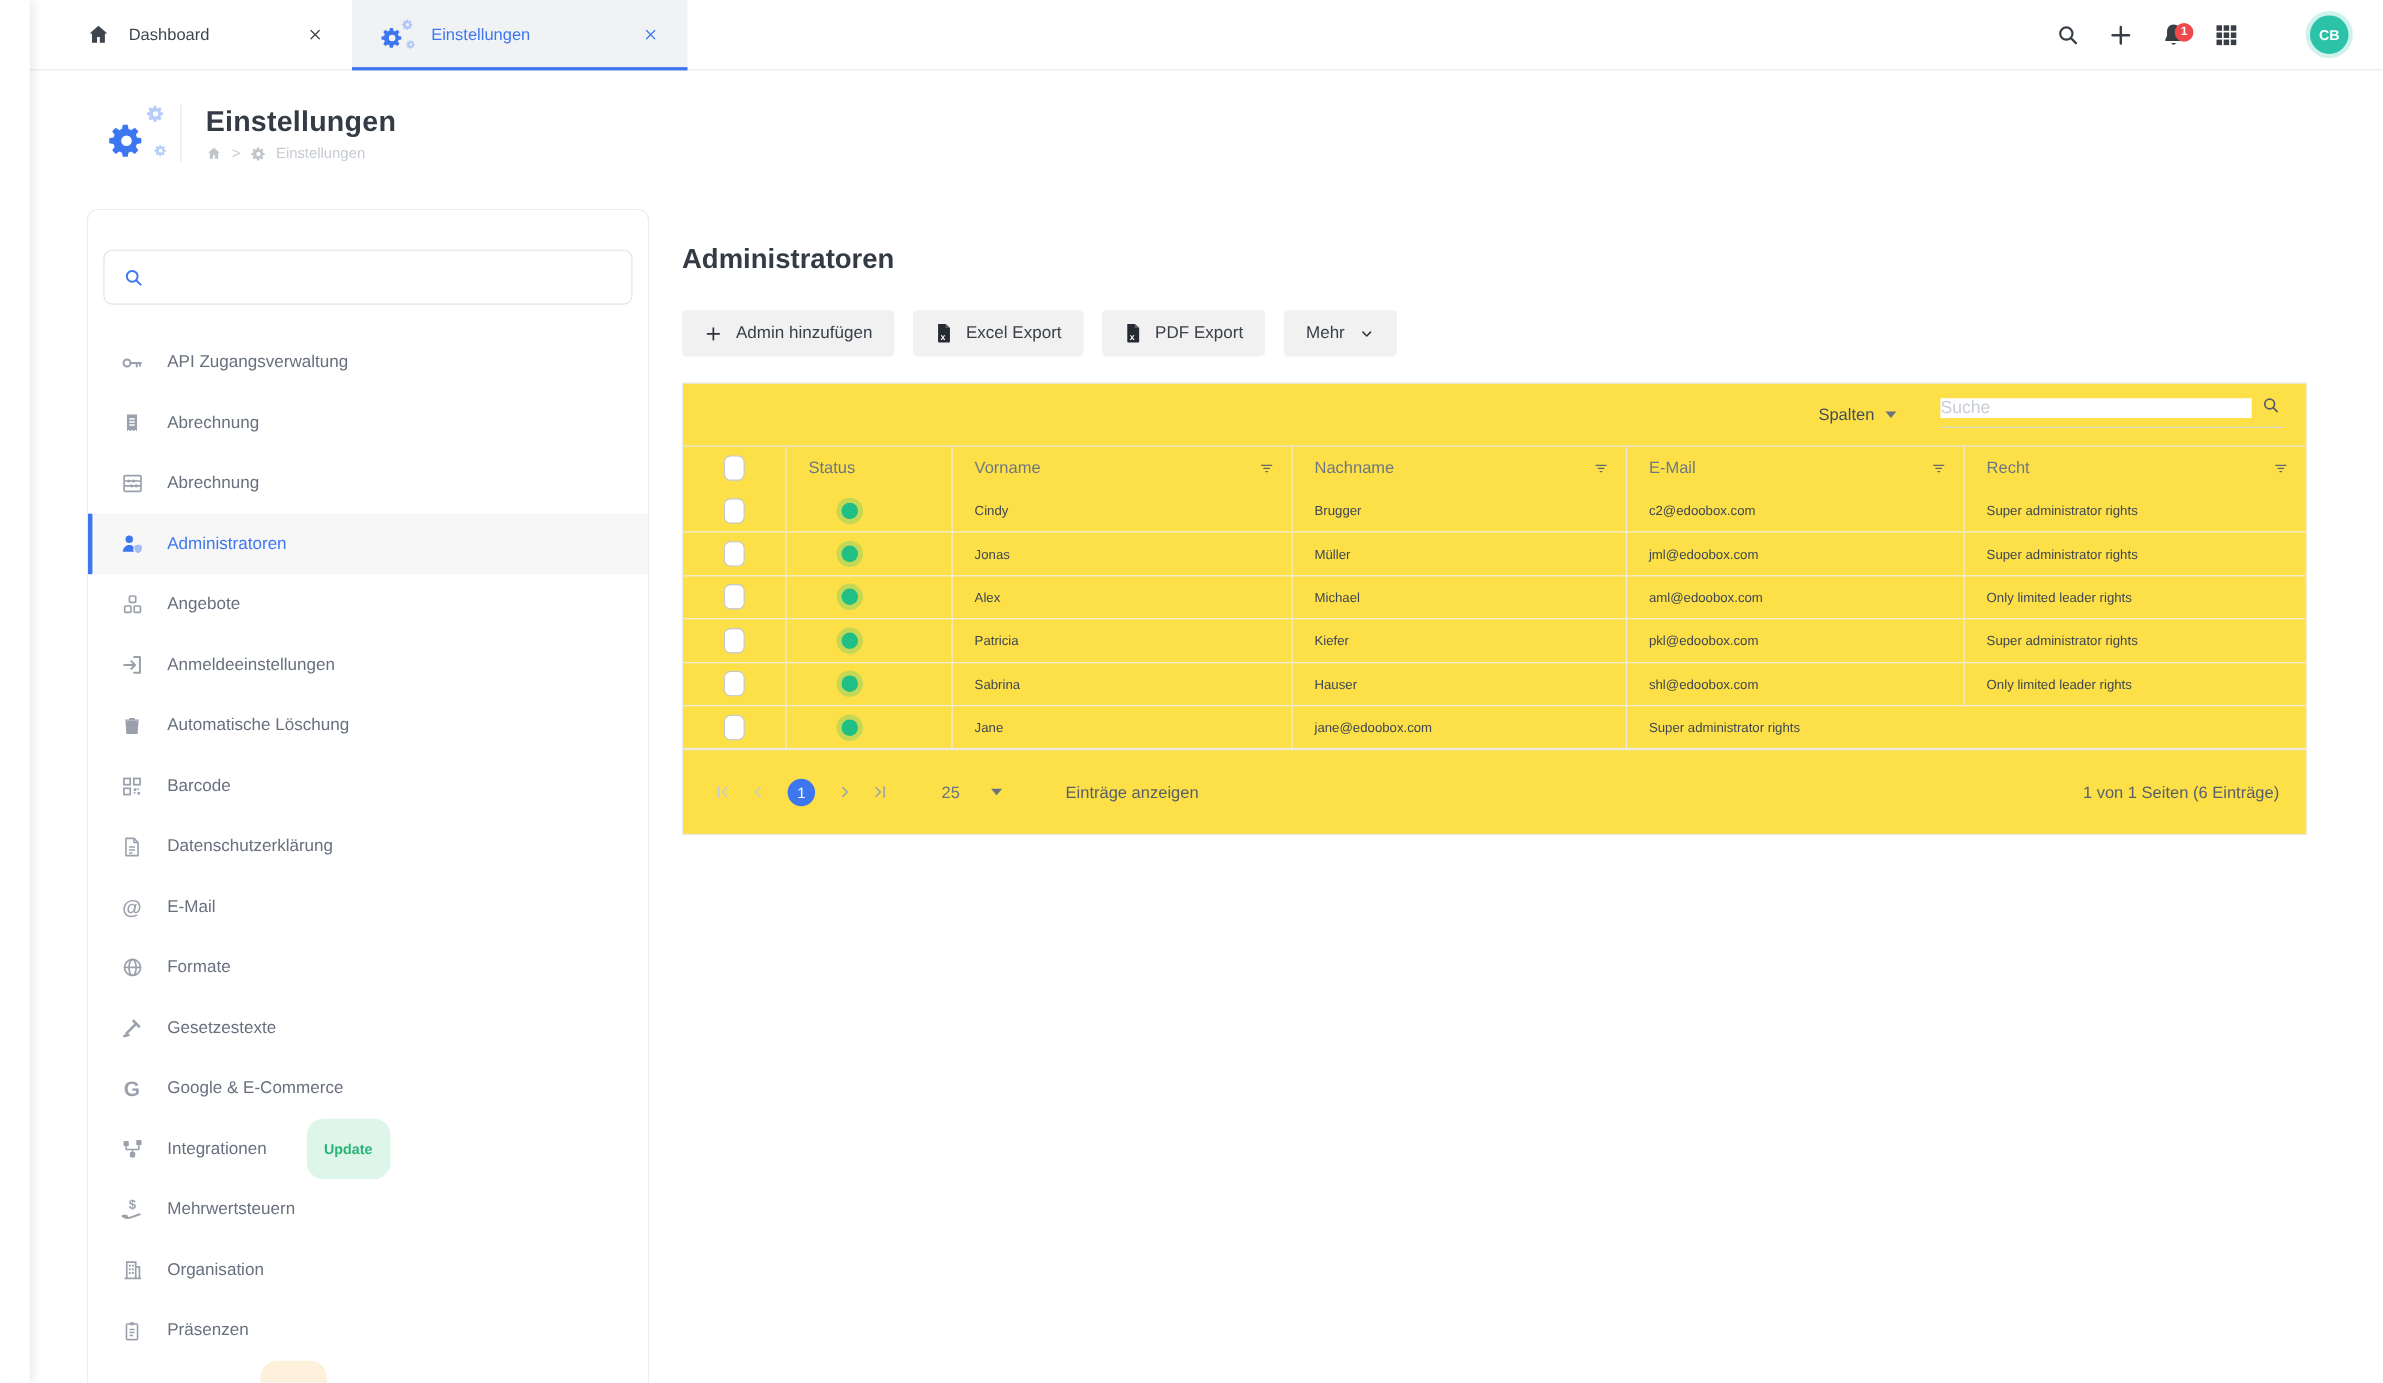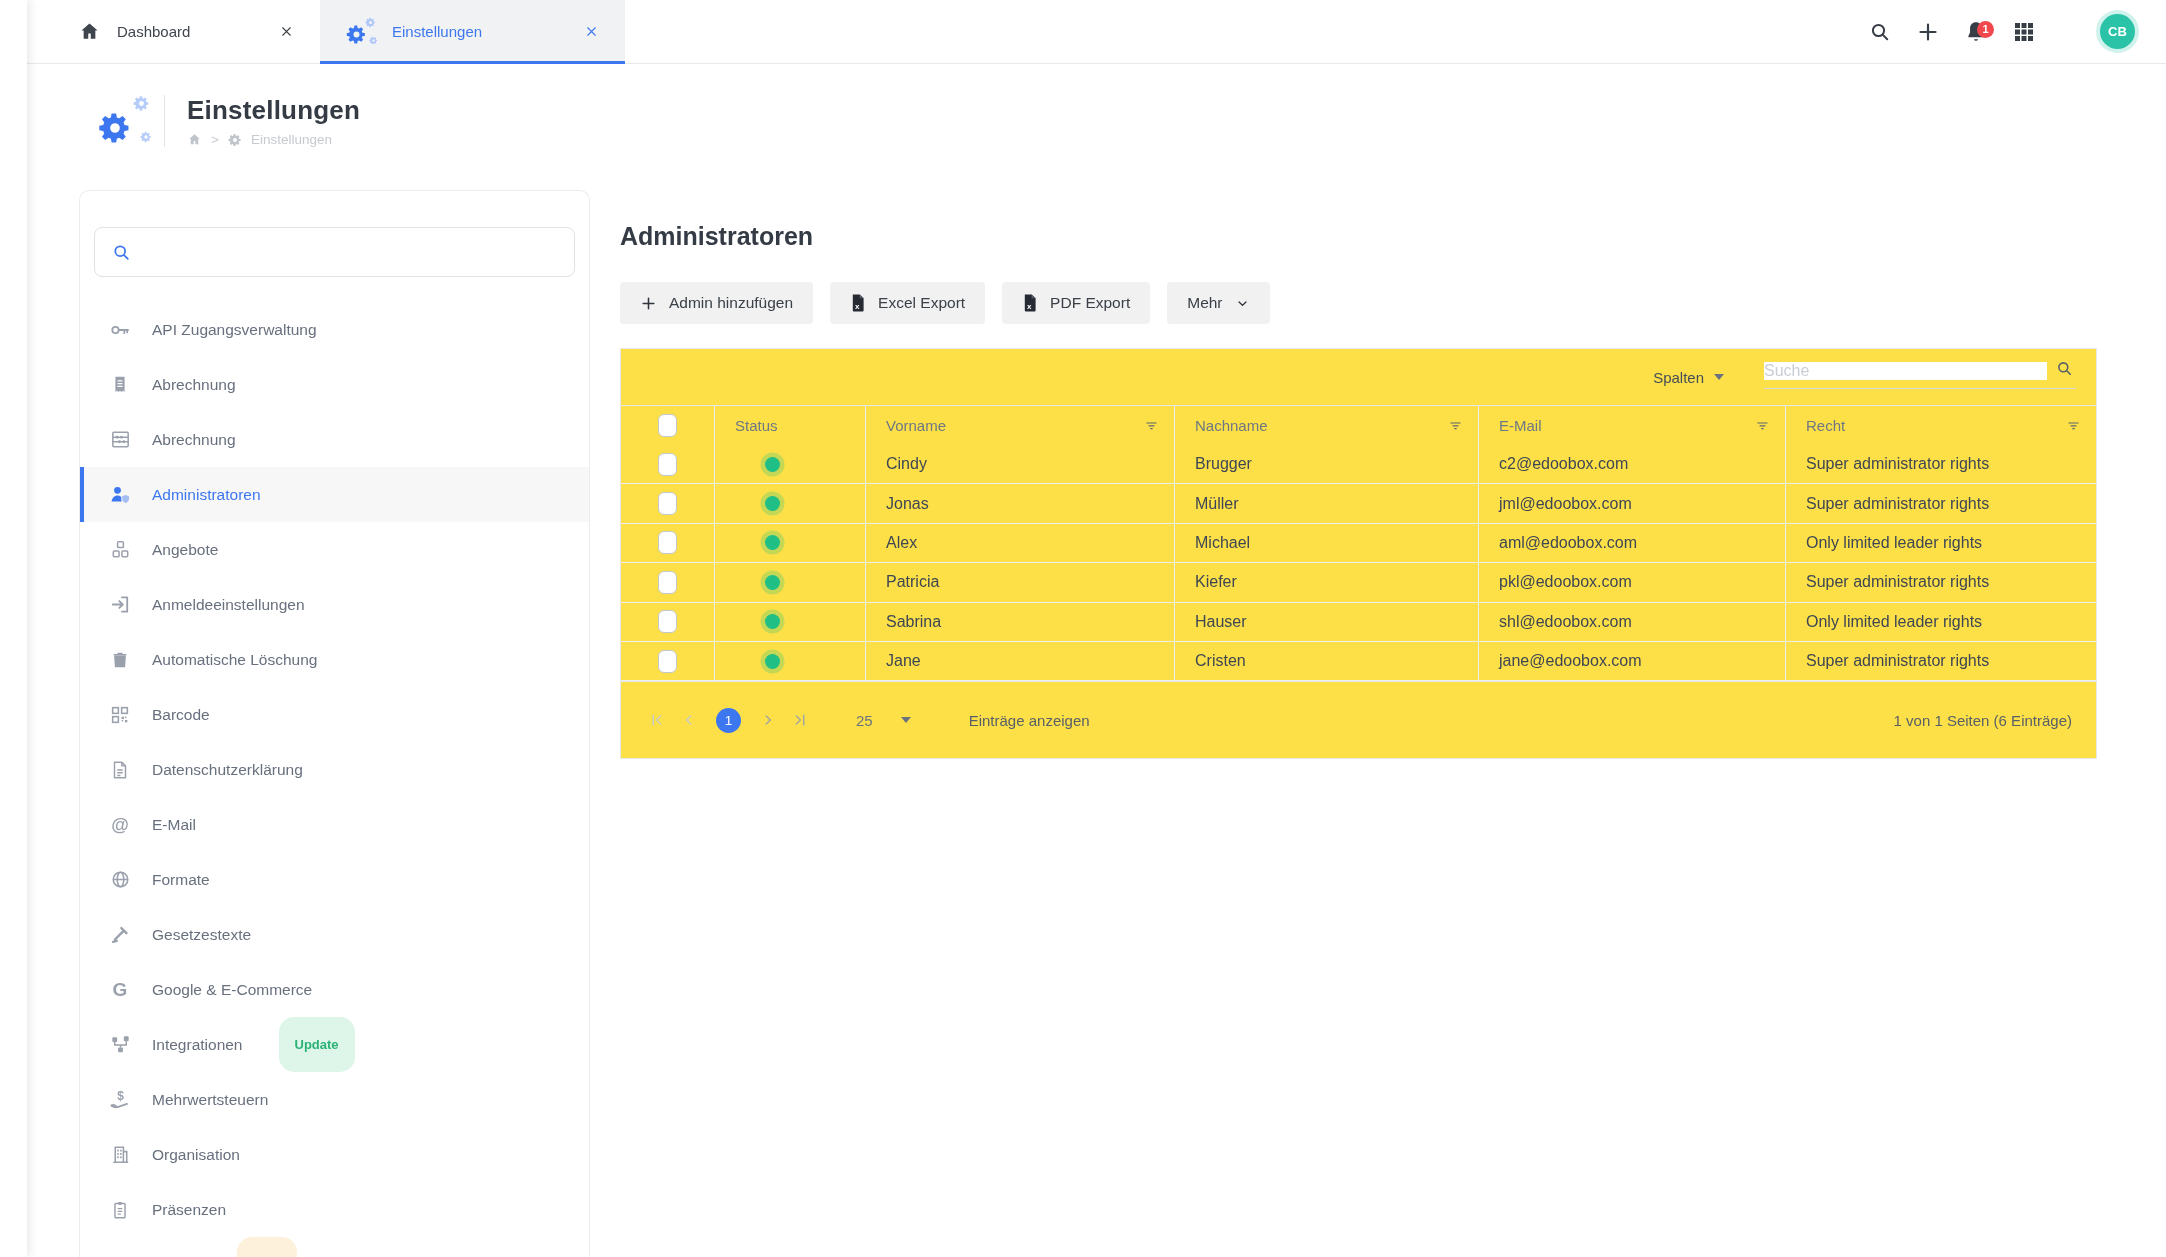--- a/index.html
+++ b/index.html
@@ -80,21 +80,21 @@
   .search-wrap input::placeholder { color:#c9ced6; }
   .search-wrap .ic { color:#565e69; margin:0 2px 4px 8px; }
 
   .tgrid { display:grid; grid-template-columns:93px 151px 309px 304px 307px 1fr; }
   .thead { border-top:1px solid #e7e8ea; }
   .thead .cell { height:39px; font-size:15px; color:#6e7783; }
   .cell { display:flex; align-items:center; padding-left:20px; }
   .cell + .cell { border-left:1px solid #ebecef; }
   .cell--check { justify-content:center; padding-left:0; }
   .filter-ic { margin-left:auto; margin-right:14px; color:#5f6872; display:flex; }
-  .trow .cell { height:38.4px; font-size:16px; color:#3e4654; border-bottom:0; }
+  .trow .cell { height:38.4px; font-size:12px; color:#3e4654; border-bottom:0; }
   .trow { border-bottom:1px solid #efeff2; }
   .trow:last-child { border-bottom:none; }
   .checkbox { width:19px; height:23px; border:1px solid #c2c7cd; border-radius:6px; background:#fff; cursor:pointer; }
   .status-dot { width:15px; height:15px; border-radius:50%; background:#1fbf85;
                 box-shadow:0 0 0 4.5px rgba(31,191,133,.25); margin-left:30px; }
 
   .tfoot { border-top:1px solid #e7e8ea; height:77px; display:flex; align-items:center; padding:0 24px;
            font-size:15px; color:#575f68; }
   .pager { display:flex; align-items:center; gap:8px; }
   .pg { width:24px; height:24px; display:flex; align-items:center; justify-content:center; cursor:pointer; }
@@ -709,21 +709,20 @@
         <div class="cell">Only limited leader rights</div>
       </div>
       <div class="tgrid trow">
         <div class="cell cell--check">
             <span class="checkbox"></span>
           </div>
         <div class="cell">
             <span class="status-dot"></span>
           </div>
         <div class="cell">Jane</div>
-        <div class="cell">Cristen</div>
         <div class="cell">jane@edoobox.com</div>
         <div class="cell">Super administrator rights</div>
       </div>
 
       <div class="tfoot">
         <div class="pager">
           <span class="pg pg--dim">
               <svg class="u" width="18" height="18">
                 <use href="#i-pg-first"></use>
               </svg>

